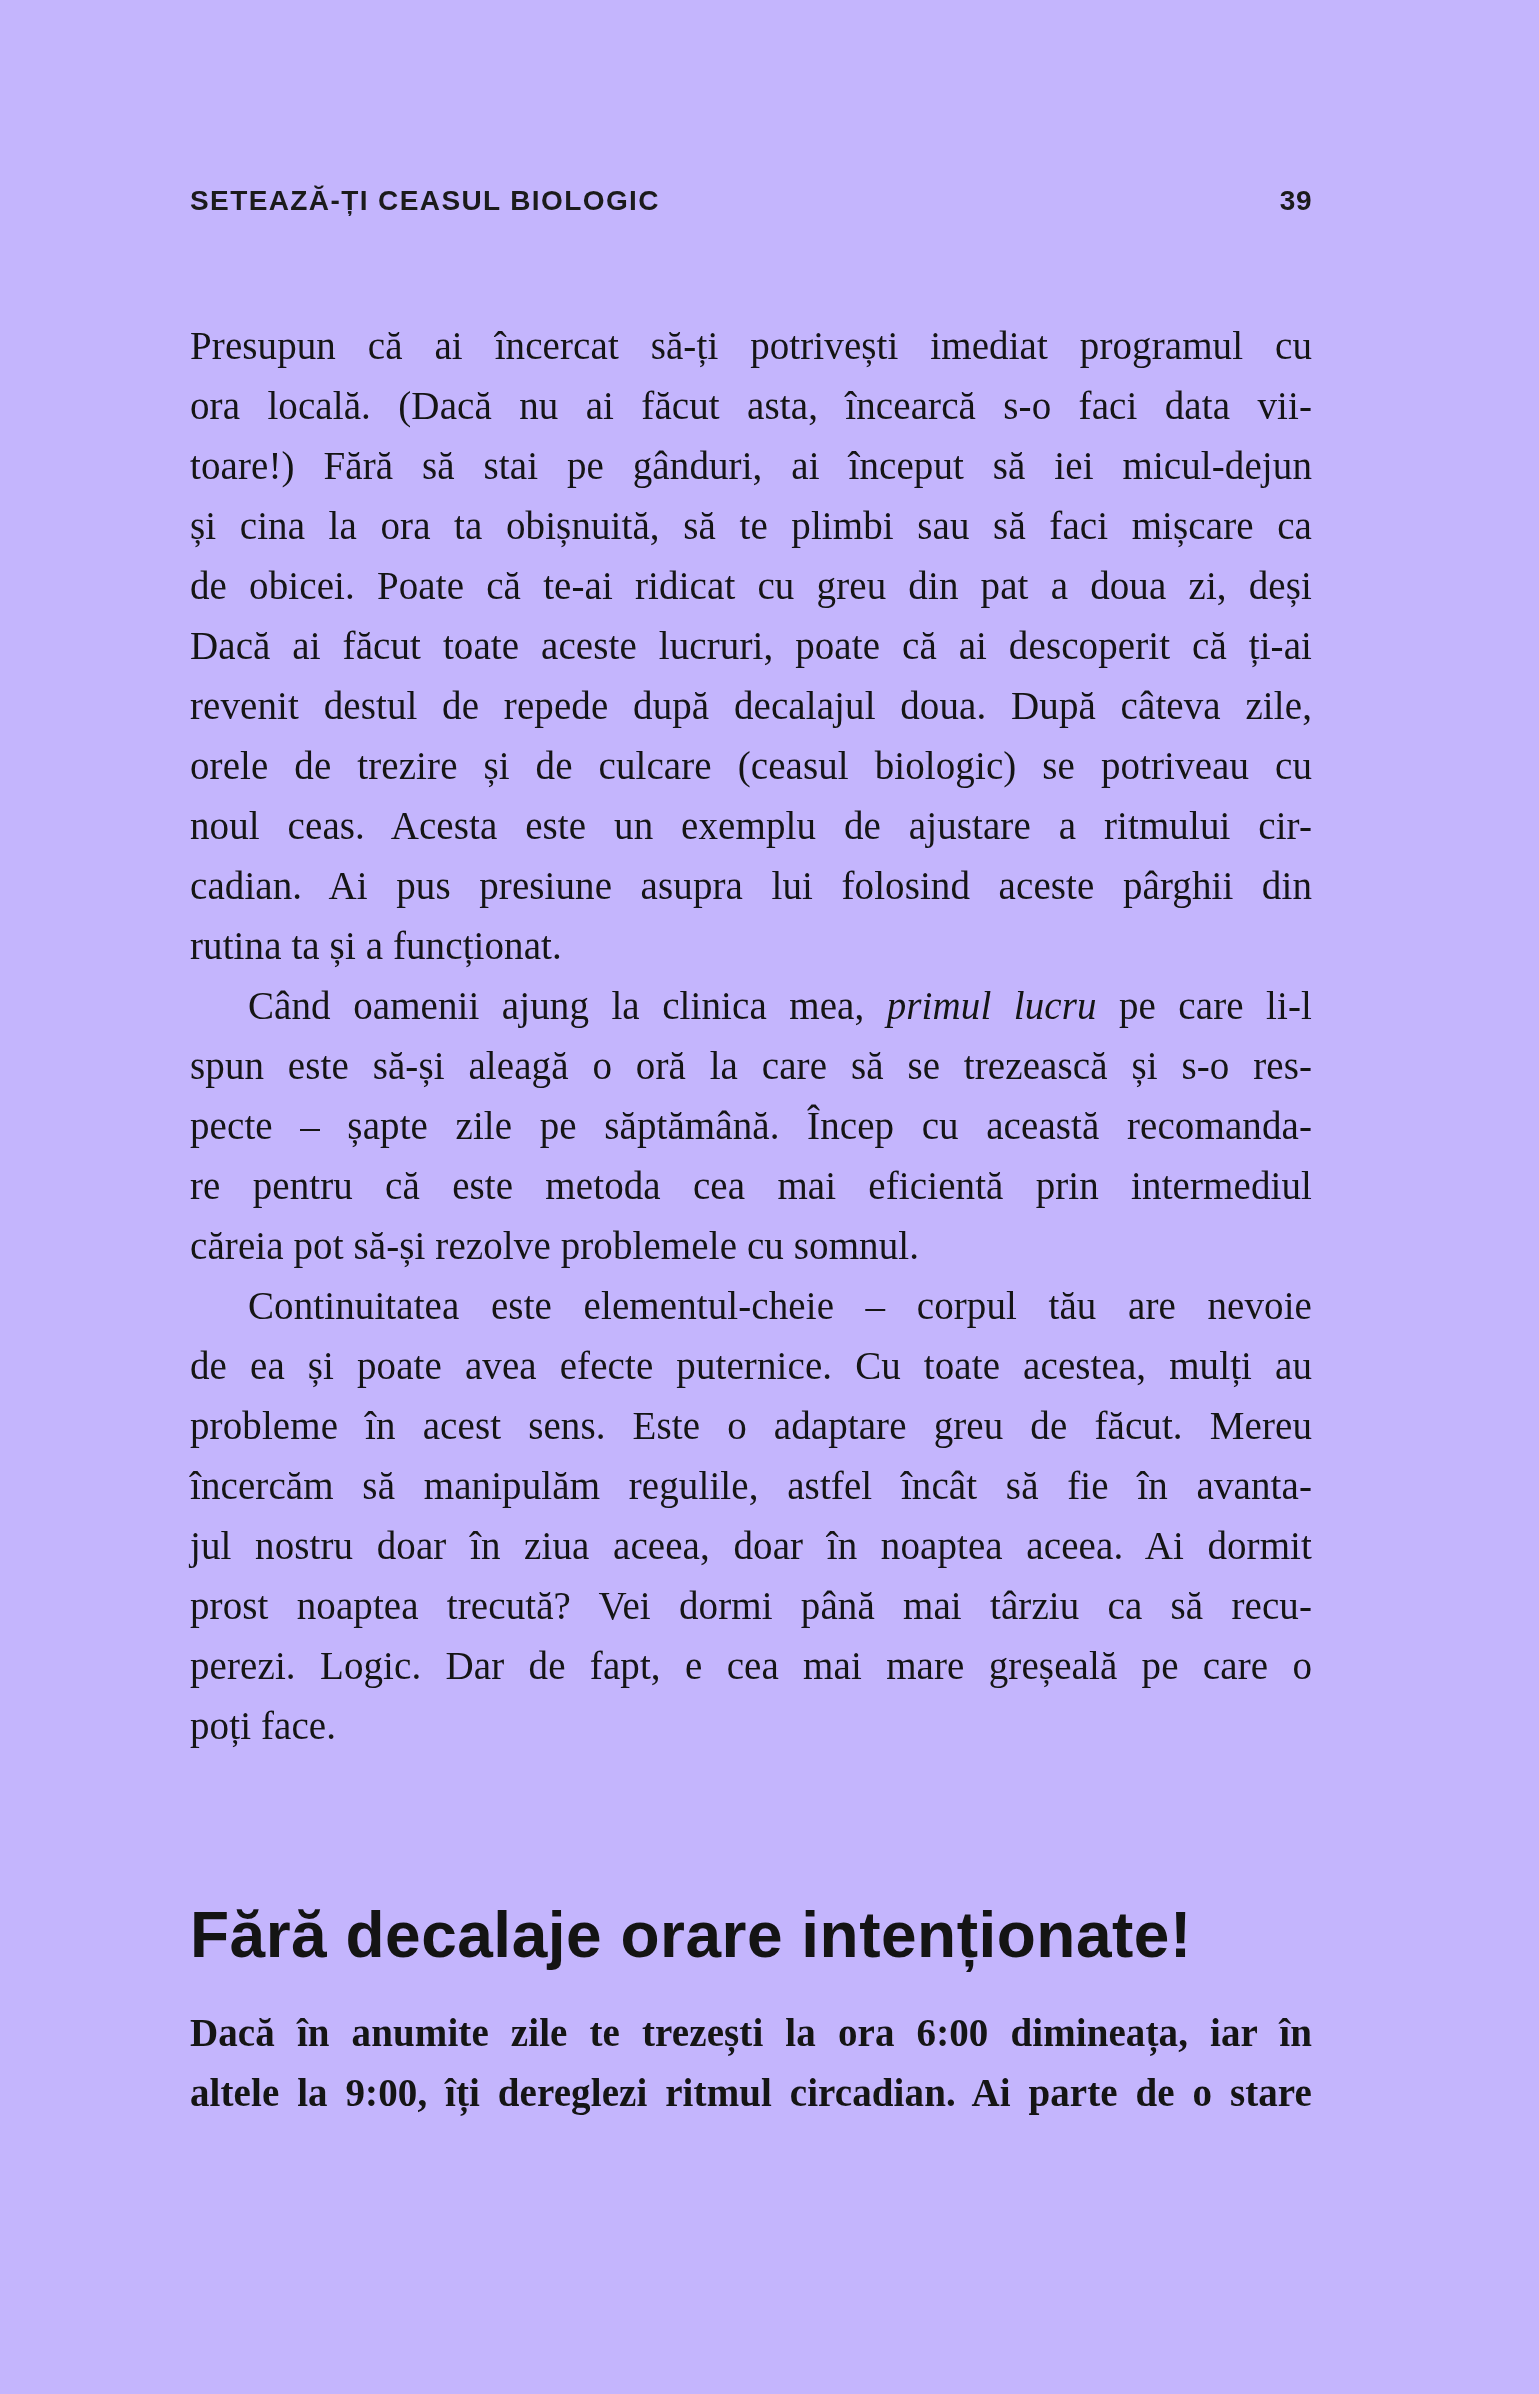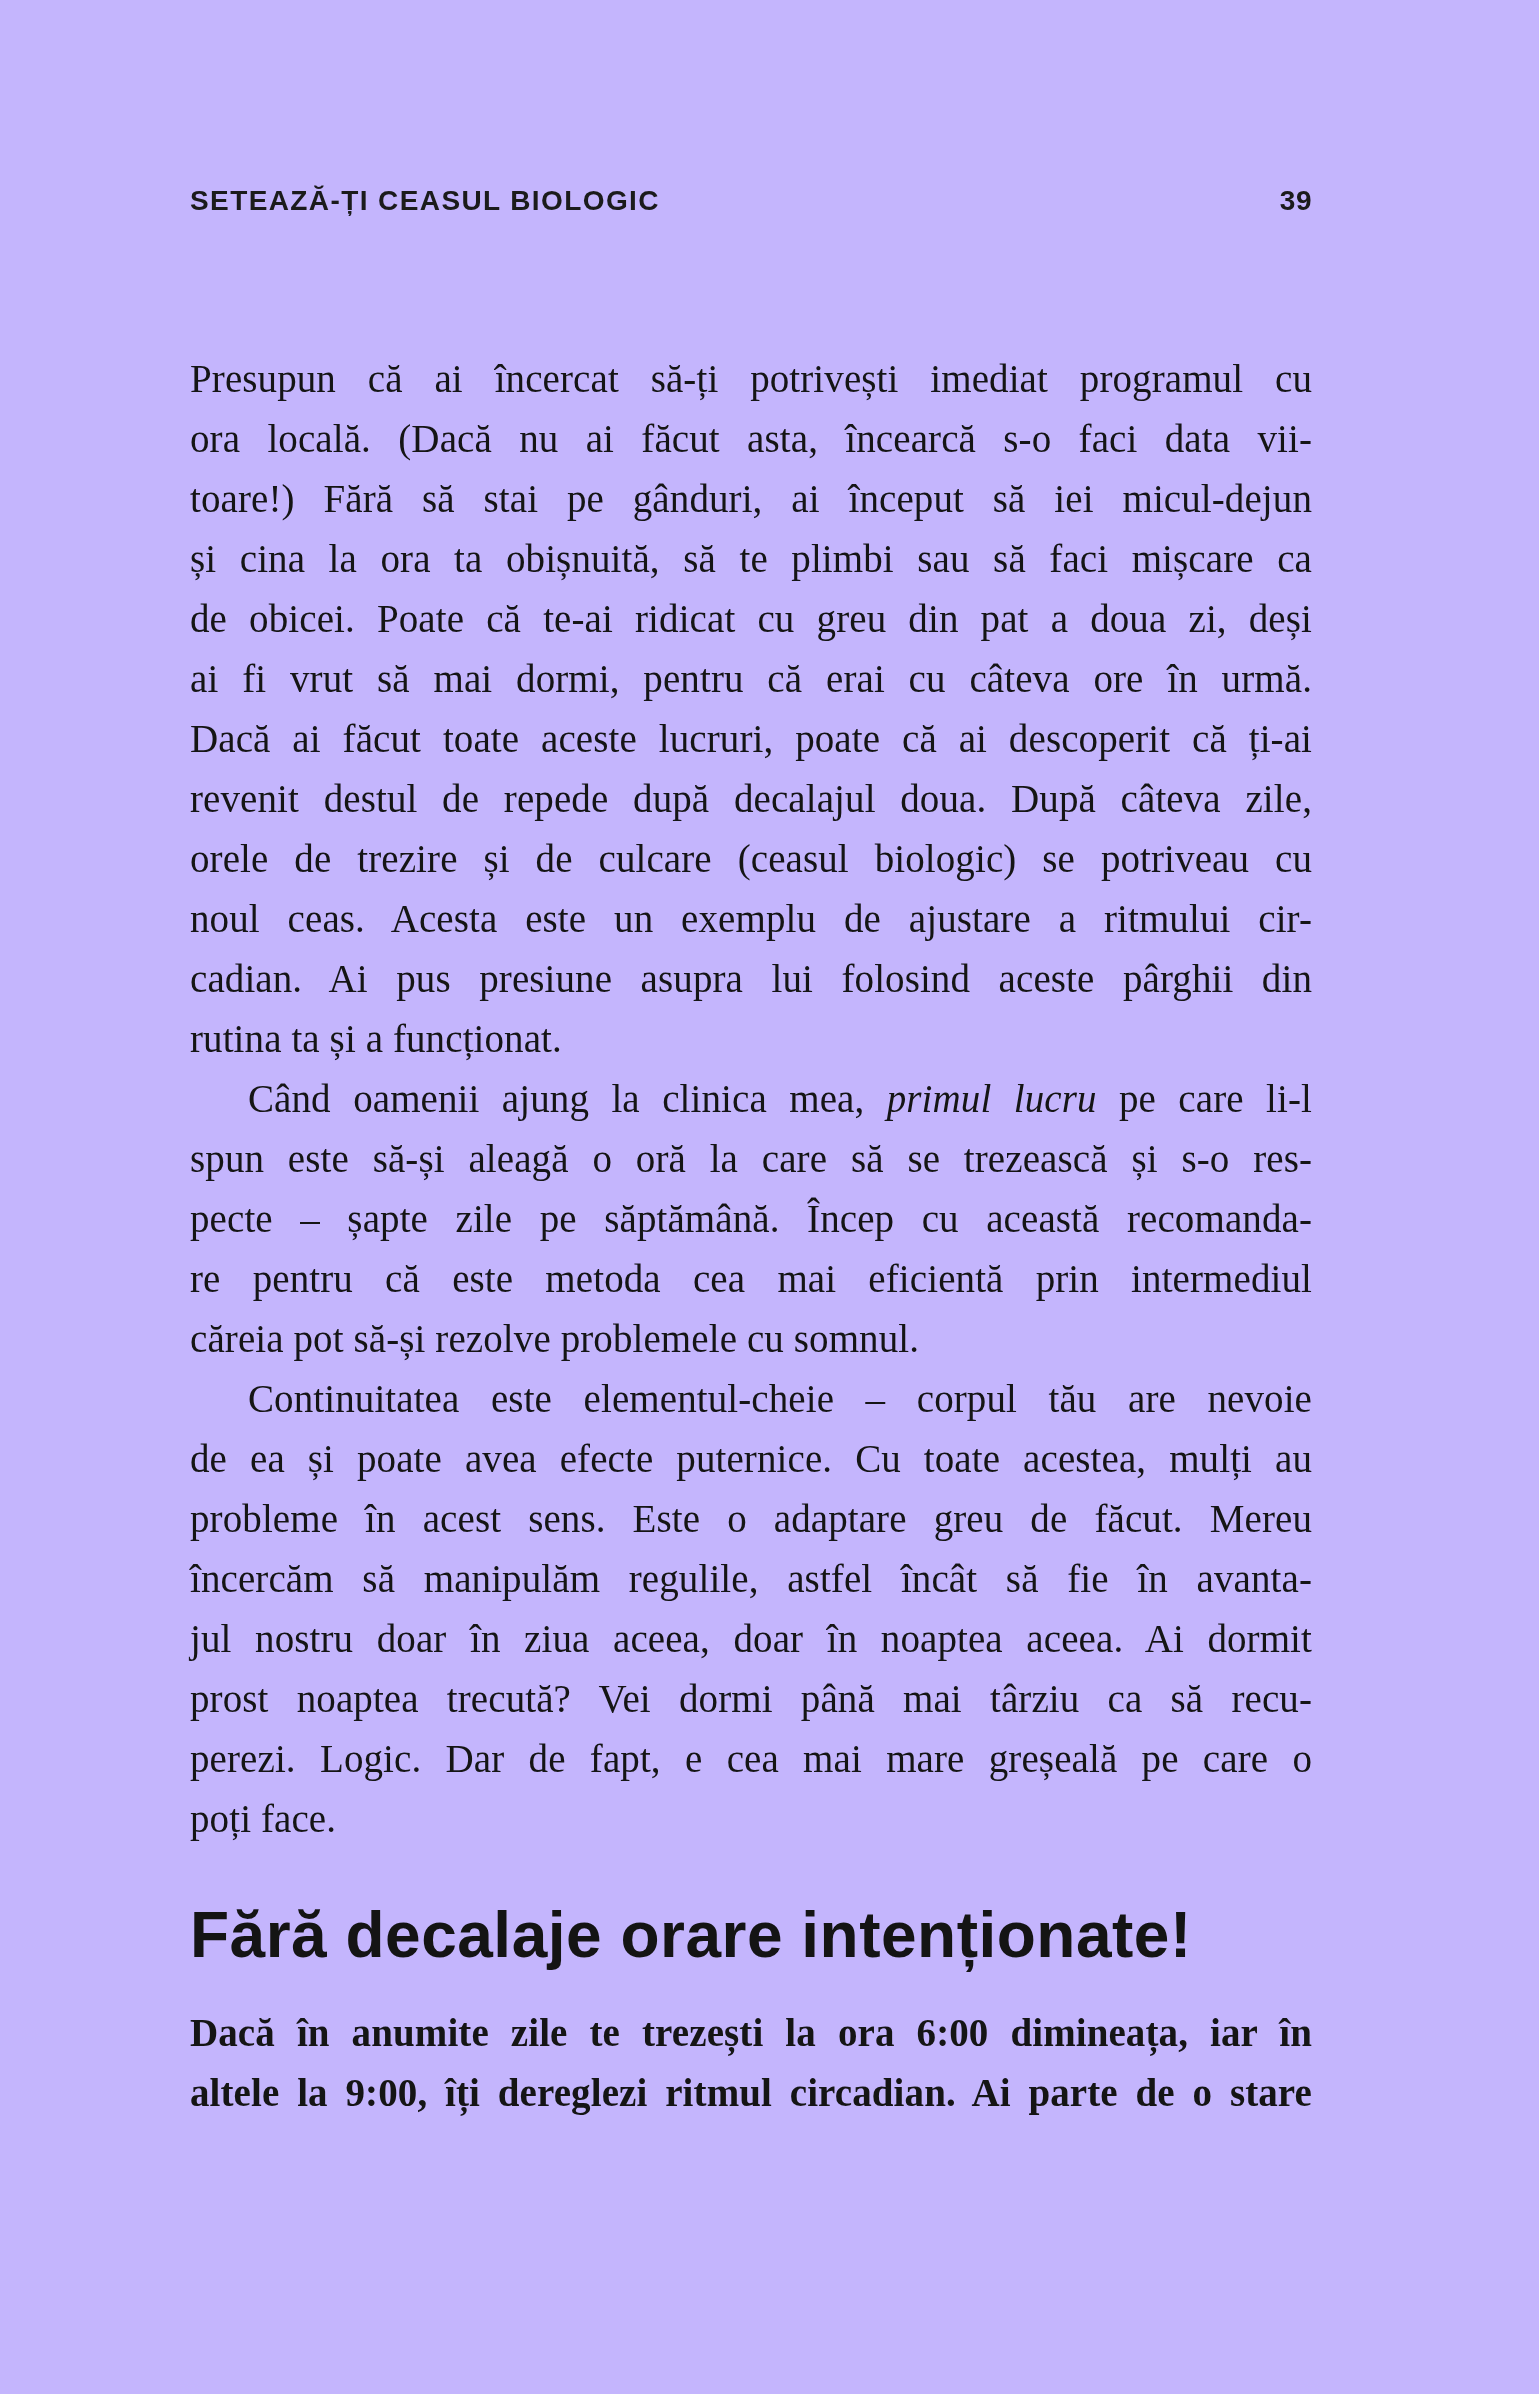--- a/index.html
+++ b/index.html
@@ -28,21 +28,21 @@
     line-height: 29px;
     color: #1b1b1b;
   }
   .running-title { letter-spacing: 1.4px; }
   .page-number { letter-spacing: 0.5px; }
   .text-block {
     position: absolute;
     left: 190px;
     width: 1122px;
   }
-  #body-1 { top: 316px; margin-top: 33px; }
+  #body-1 { top: 316px; }
   #body-2 { top: 2003px; font-weight: bold; }
   .text-line {
     font-size: 39px;
     line-height: 60px;
     text-align: justify;
     text-align-last: justify;
     letter-spacing: 0.1px;
   }
   .text-line.last {
     text-align: right;
@@ -72,21 +72,20 @@
     <span class="running-title">SETEAZĂ-ȚI CEASUL BIOLOGIC</span>
     <span class="page-number">39</span>
   </div>
 
   <div class="text-block" id="body-1">
       <div class="text-line"><span>Presupun că ai încercat să-ți potrivești imediat programul cu</span></div>
       <div class="text-line"><span>ora locală. (Dacă nu ai făcut asta, încearcă s-o faci data vii-</span></div>
       <div class="text-line"><span>toare!) Fără să stai pe gânduri, ai început să iei micul-dejun</span></div>
       <div class="text-line"><span>și cina la ora ta obișnuită, să te plimbi sau să faci mișcare ca</span></div>
       <div class="text-line"><span>de obicei. Poate că te-ai ridicat cu greu din pat a doua zi, deși</span></div>
-      <div class="text-line"><span>ai fi vrut să mai dormi, pentru că erai cu câteva ore în urmă.</span></div>
       <div class="text-line"><span>Dacă ai făcut toate aceste lucruri, poate că ai descoperit că ți-ai</span></div>
       <div class="text-line"><span>revenit destul de repede după decalajul doua. După câteva zile,</span></div>
       <div class="text-line"><span>orele de trezire și de culcare (ceasul biologic) se potriveau cu</span></div>
       <div class="text-line"><span>noul ceas. Acesta este un exemplu de ajustare a ritmului cir-</span></div>
       <div class="text-line"><span>cadian. Ai pus presiune asupra lui folosind aceste pârghii din</span></div>
       <div class="text-line last"><span>rutina ta și a funcționat.</span></div>
       <div class="text-line indent"><span>Când oamenii ajung la clinica mea, </span><span class="italic">primul lucru</span><span> pe care li-l</span></div>
       <div class="text-line"><span>spun este să-și aleagă o oră la care să se trezească și s-o res-</span></div>
       <div class="text-line"><span>pecte – șapte zile pe săptămână. Încep cu această recomanda-</span></div>
       <div class="text-line"><span>re pentru că este metoda cea mai eficientă prin intermediul</span></div>

